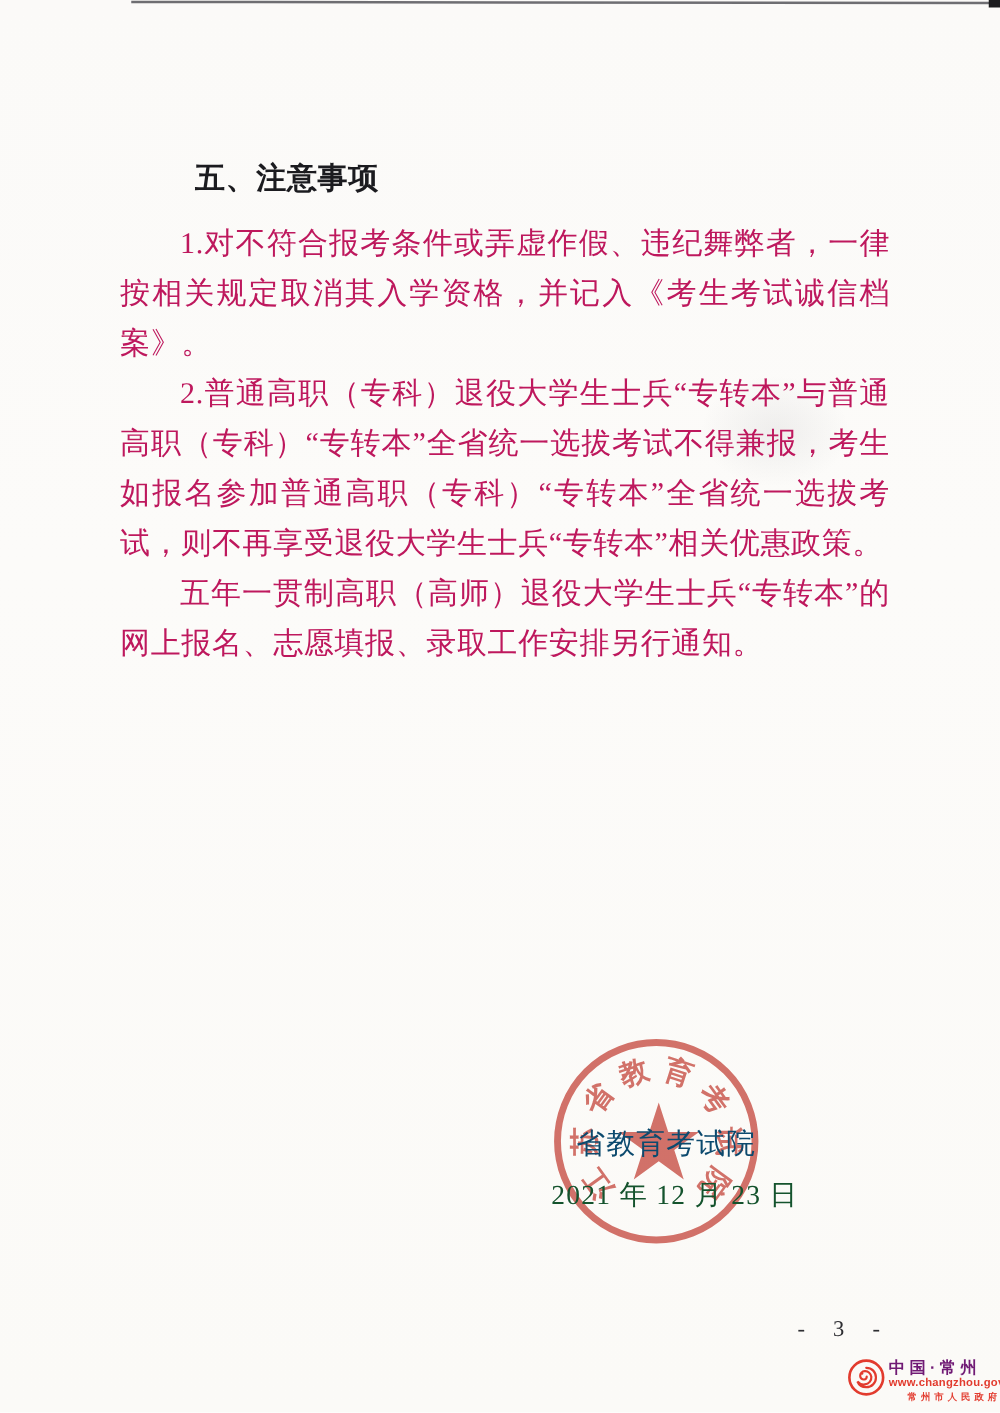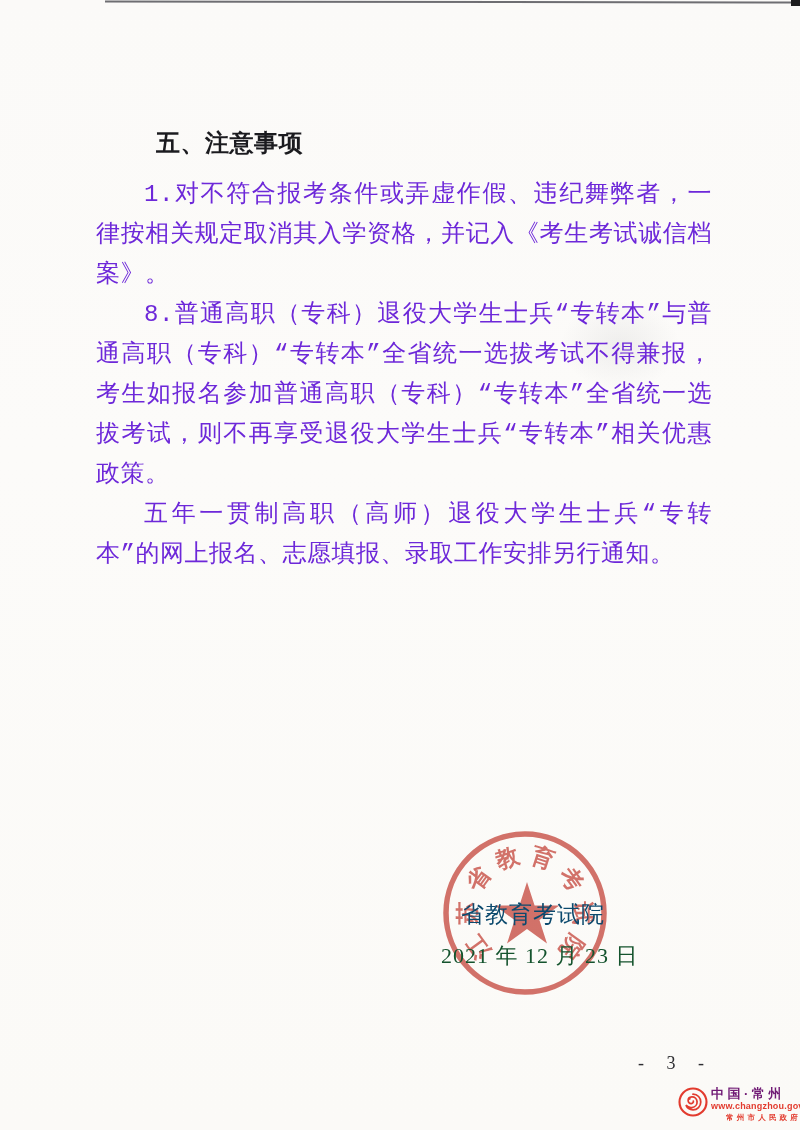--- a/index.html
+++ b/index.html
@@ -18,21 +18,21 @@
   .doc{
     position:absolute;left:96px;top:121px;width:616px;
     font-size:24px;line-height:40px;letter-spacing:.5px;
     text-align:justify;text-justify:inter-character;
   }
   .doc .heading{
     font-family:"Liberation Sans","DejaVu Sans",sans-serif;
     font-weight:bold;color:#1b1b1f;font-size:24px;
     padding-left:2em;margin:12px;margin-top:2px;text-align:left;
   }
-  .doc p{margin:0;text-indent:2em;color:#6d28d9;font-family:Liberation Mono, monospace;}
+  .doc p{margin:0;text-indent:2em;color:#be185d;}
   .doc p.after-heading{margin-top:2px;}
   
   .signature{
     position:absolute;left:461px;top:899px;font-size:23px;color:#0c4a6e;
     letter-spacing:1px;white-space:nowrap;z-index:3;
   }
   .doc-date{
     position:absolute;left:441px;top:941px;font-size:22px;color:#14532d;
     letter-spacing:1px;white-space:nowrap;z-index:3;
   }
@@ -65,21 +65,21 @@
 
 <div class="page">
 
   <div class="scan-line"></div>
   <div class="scan-corner"></div>
   <div class="smudge" style="left:560px;top:300px;width:120px;height:90px;"></div>
 
   <div class="doc">
     <div class="heading">五、注意事项</div>
     <p class="after-heading">1.对不符合报考条件或弄虚作假、违纪舞弊者，一律按相关规定取消其入学资格，并记入《考生考试诚信档案》。</p>
-    <p>8.普通高职（专科）退役大学生士兵“专转本”与普通高职（专科）“专转本”全省统一选拔考试不得兼报，考生如报名参加普通高职（专科）“专转本”全省统一选拔考试，则不再享受退役大学生士兵“专转本”相关优惠政策。</p>
+    <p>2.普通高职（专科）退役大学生士兵“专转本”与普通高职（专科）“专转本”全省统一选拔考试不得兼报，考生如报名参加普通高职（专科）“专转本”全省统一选拔考试，则不再享受退役大学生士兵“专转本”相关优惠政策。</p>
     <p>五年一贯制高职（高师）退役大学生士兵“专转本”的网上报名、志愿填报、录取工作安排另行通知。</p>
   </div>
 
   <svg class="seal" viewBox="0 0 200 200" aria-hidden="true">
     <circle cx="100" cy="100" r="79" fill="none" stroke="#c9544a" stroke-width="5.5"></circle>
     <polygon points="102,69 109.6,92.5 134.3,92.5 114.4,107 122,130.5 102,116 82,130.5 89.6,107 69.7,92.5 94.4,92.5" fill="#c9544a"></polygon>
     <g fill="#c9544a" font-size="23" font-weight="bold" text-anchor="middle" font-family="'Liberation Serif','DejaVu Serif',serif">
       <text transform="translate(53.1,134.1) rotate(-126)" dy="8">江</text>
       <text transform="translate(42,100) rotate(-90)" dy="8">苏</text>
       <text transform="translate(53.1,65.9) rotate(-54)" dy="8">省</text>

